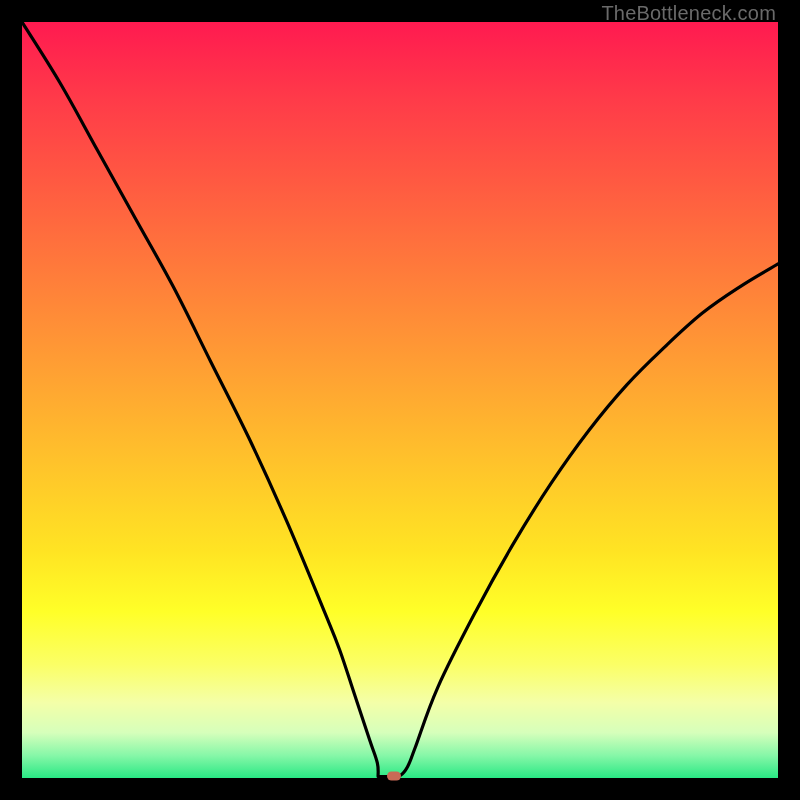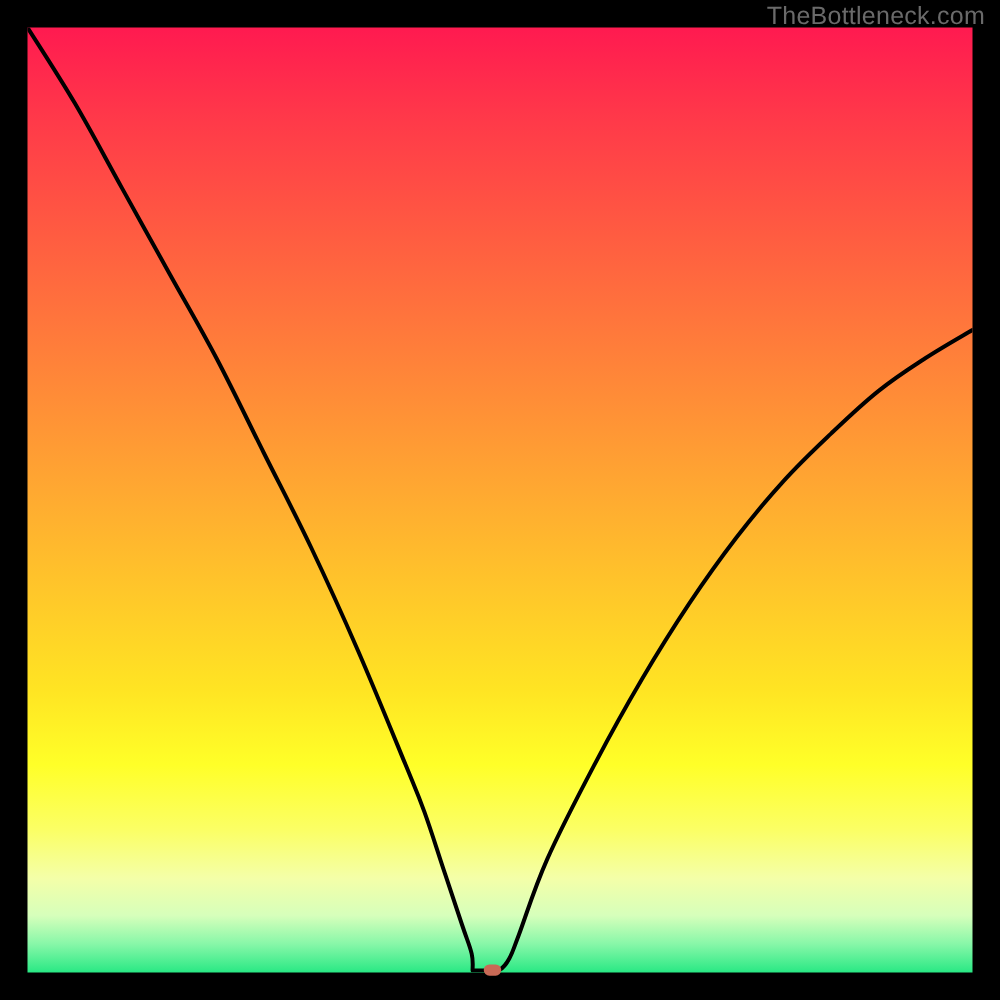--- a/index.html
+++ b/index.html
@@ -13,21 +13,21 @@
   .frame {
     width: 800px;
     height: 800px;
     background: #000;
     position: relative;
     box-sizing: border-box;
   }
   .watermark {
     position: absolute;
     top: 2px;
-    right: 12px;
+    right: 24px;
     color: #6a6a6a;
     font-size: 20px;
     font-weight: 500;
     letter-spacing: 0.2px;
     z-index: 5;
   }
   .plot {
     position: absolute;
     left: 22px;
     top: 22px;

